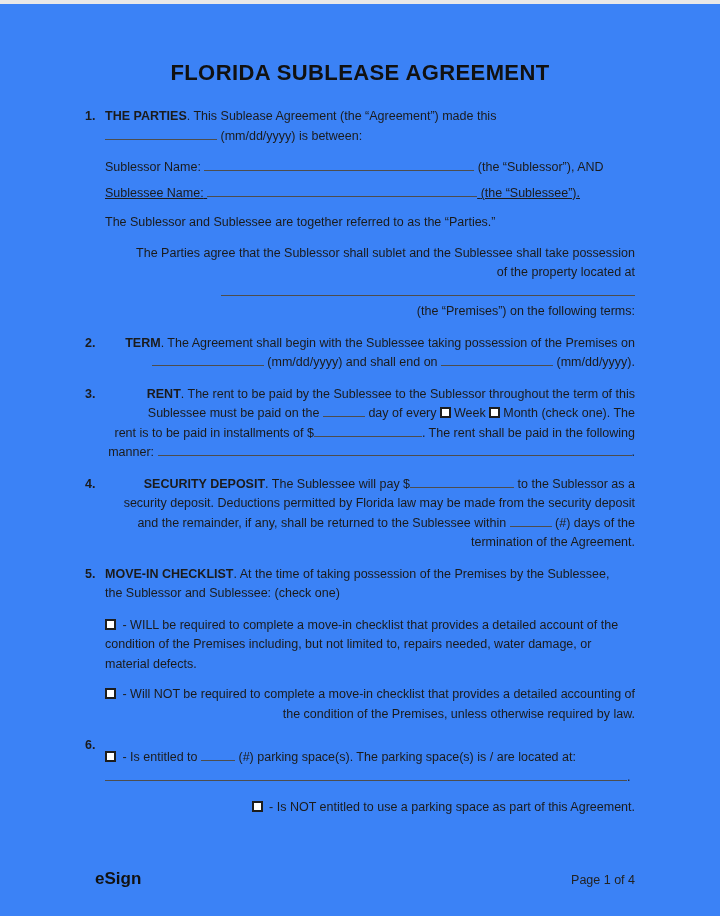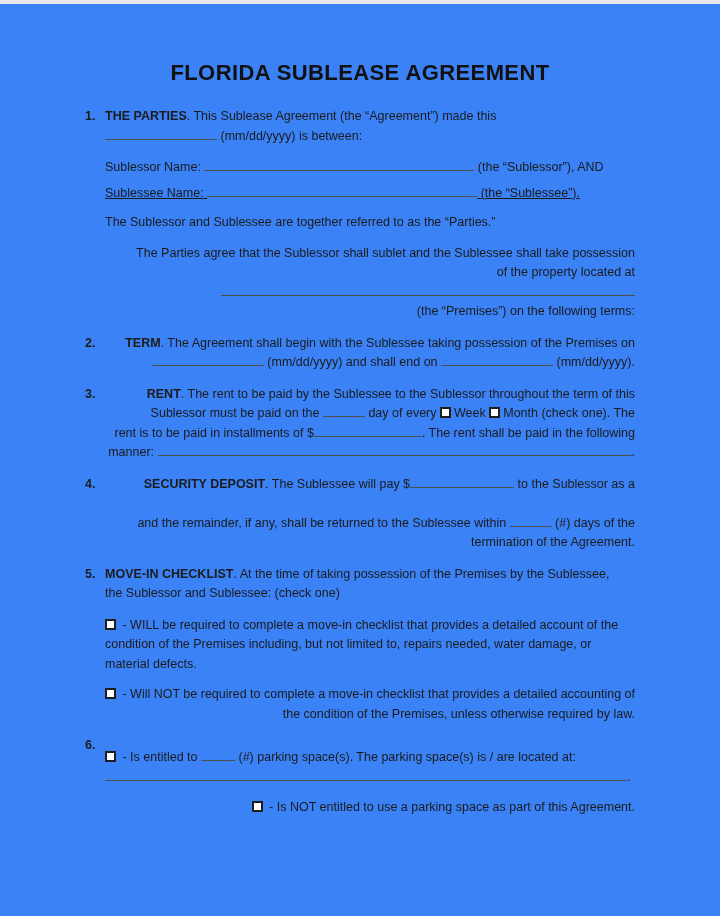--- a/index.html
+++ b/index.html
@@ -108,38 +108,38 @@
         <span class="blank w112"></span>
         <span>(mm/dd/yyyy).</span>
       </p>
     </div>
   </div>
 
   <div class="sec">
     <div class="num">3.</div>
     <div class="content">
       <p class="para"><b class="hd">RENT</b><span>. The rent to be paid by the Sublessee to the Sublessor throughout the term of this</span><br>
-        <span>Sublessor must be paid on the</span>
+        <span>Sublessee must be paid on the</span>
         <span class="blank w42"></span>
         <span>day of every</span>
         <span class="checkbox"></span><span>Week</span>
         <span class="checkbox"></span><span>Month (check one). The</span><br>
         <span>rent is to be paid in installments of $</span><span class="blank w108"></span><span>. The rent shall be paid in the following</span><br>
         <span>manner:</span>
         <span class="blank w474"></span><span>.</span>
       </p>
     </div>
   </div>
 
   <div class="sec">
     <div class="num">4.</div>
     <div class="content">
       <p class="para"><b class="hd">SECURITY DEPOSIT</b><span>. The Sublessee will pay $</span><span class="blank w104"></span>
         <span>to the Sublessor as a</span><br>
-        <br>
+        <span>security deposit. Deductions permitted by Florida law may be made from the security deposit</span><br>
         <span>and the remainder, if any, shall be returned to the Sublessee within</span>
         <span class="blank w42"></span>
         <span>(#) days of the</span><br>
         <span>termination of the Agreement.</span>
       </p>
     </div>
   </div>
 
   <div class="sec">
     <div class="num">5.</div>
@@ -168,14 +168,18 @@
         <span>(#) parking space(s). The parking space(s) is / are located at:</span><br>
         <span class="blank w522"></span><span>.</span>
       </p>
       <p class="para option tight">
         <span class="checkbox"></span>
         <span>- Is NOT entitled to use a parking space as part of this Agreement.</span>
       </p>
     </div>
   </div>
 
+  <div class="footer">
+    <div class="brand">eSign</div>
+    <div class="pagenum">Page 1 of 4</div>
+  </div>
 
 </div>
 
 </body></html>

